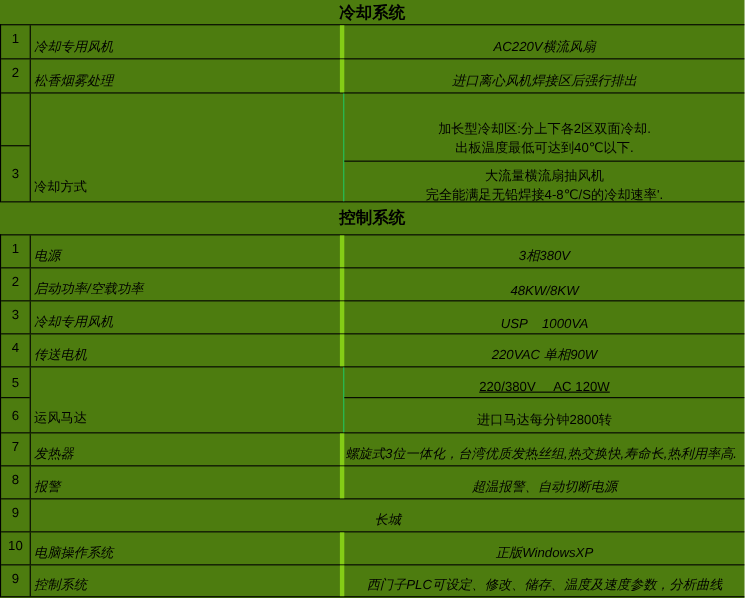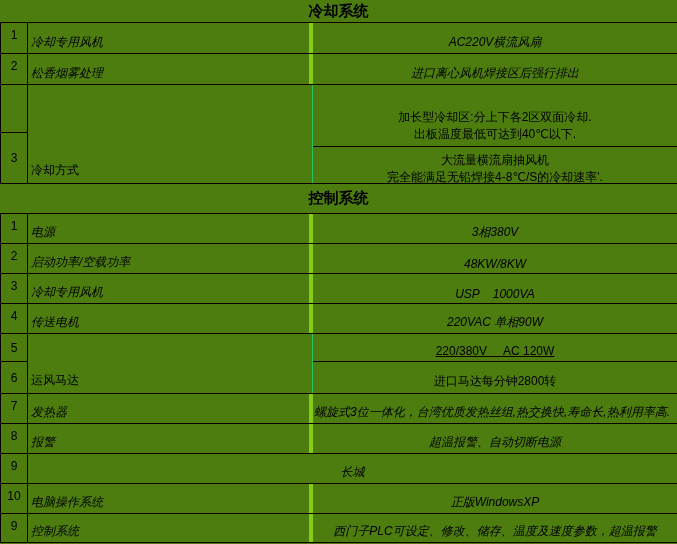--- a/index.html
+++ b/index.html
@@ -141,17 +141,17 @@
       <div class="c-value">长城</div>
     </div>
     <div class="row" style="height:30px;">
       <div class="c-num">10</div>
       <div class="c-label">电脑操作系统</div>
       <div class="c-value">正版WindowsXP</div>
     </div>
     <div class="row" style="height:29px;">
       <div class="c-num">9</div>
       <div class="c-label">控制系统</div>
-      <div class="c-value">西门子PLC可设定、修改、储存、温度及速度参数，超温报警</div>
+      <div class="c-value">西门子PLC可设定、修改、储存、温度及速度参数，分析曲线</div>
     </div>
   </div>
 
 </div>
 
 </body></html>

